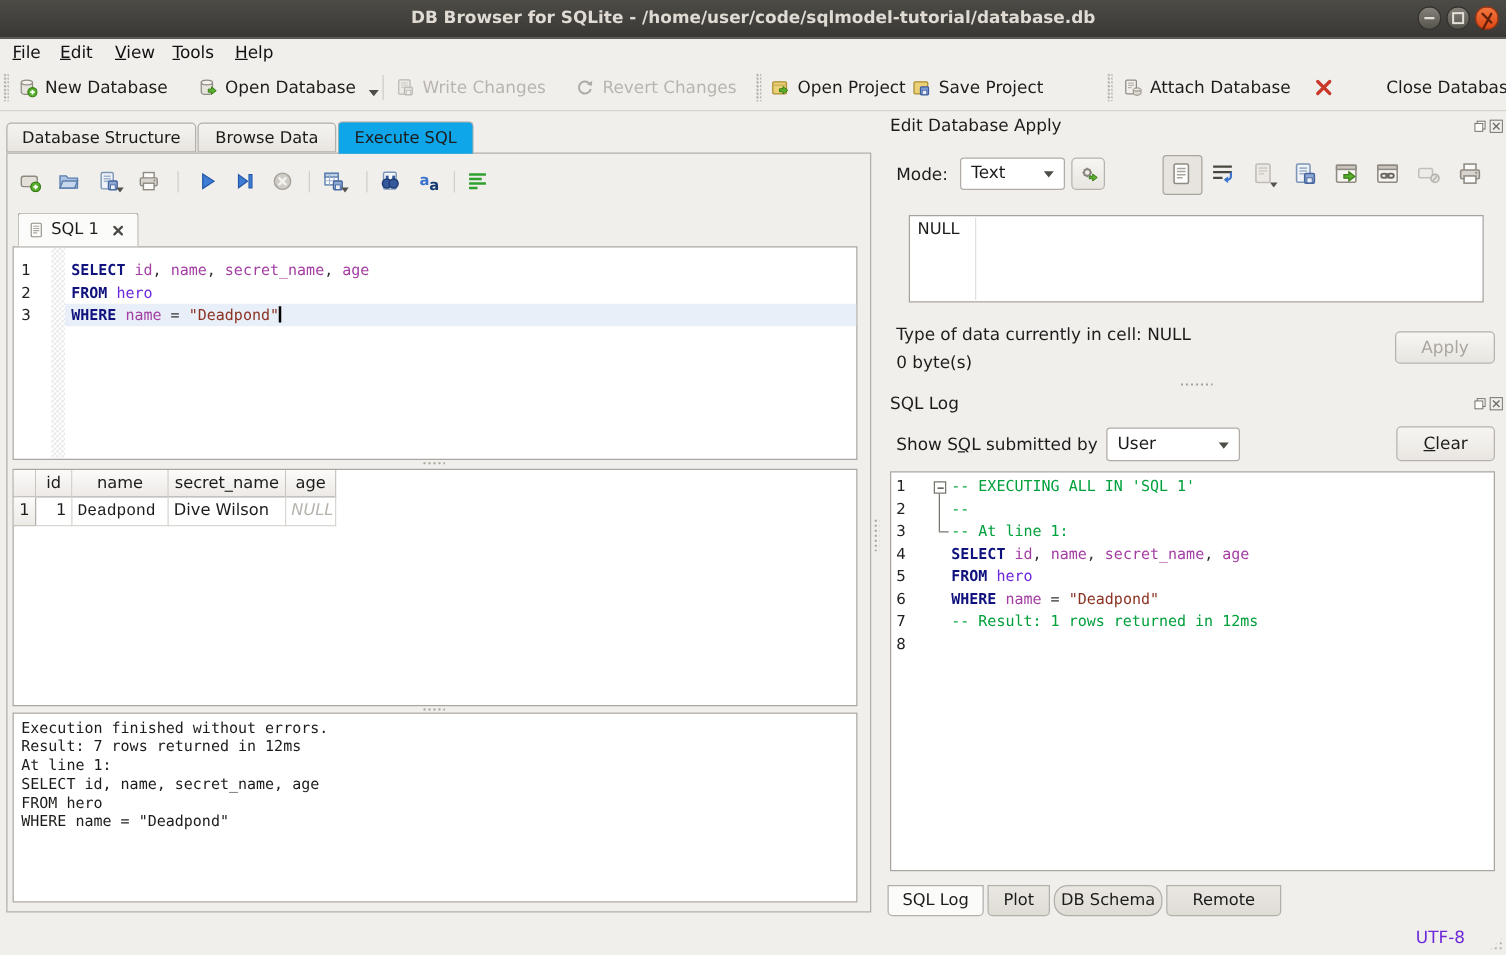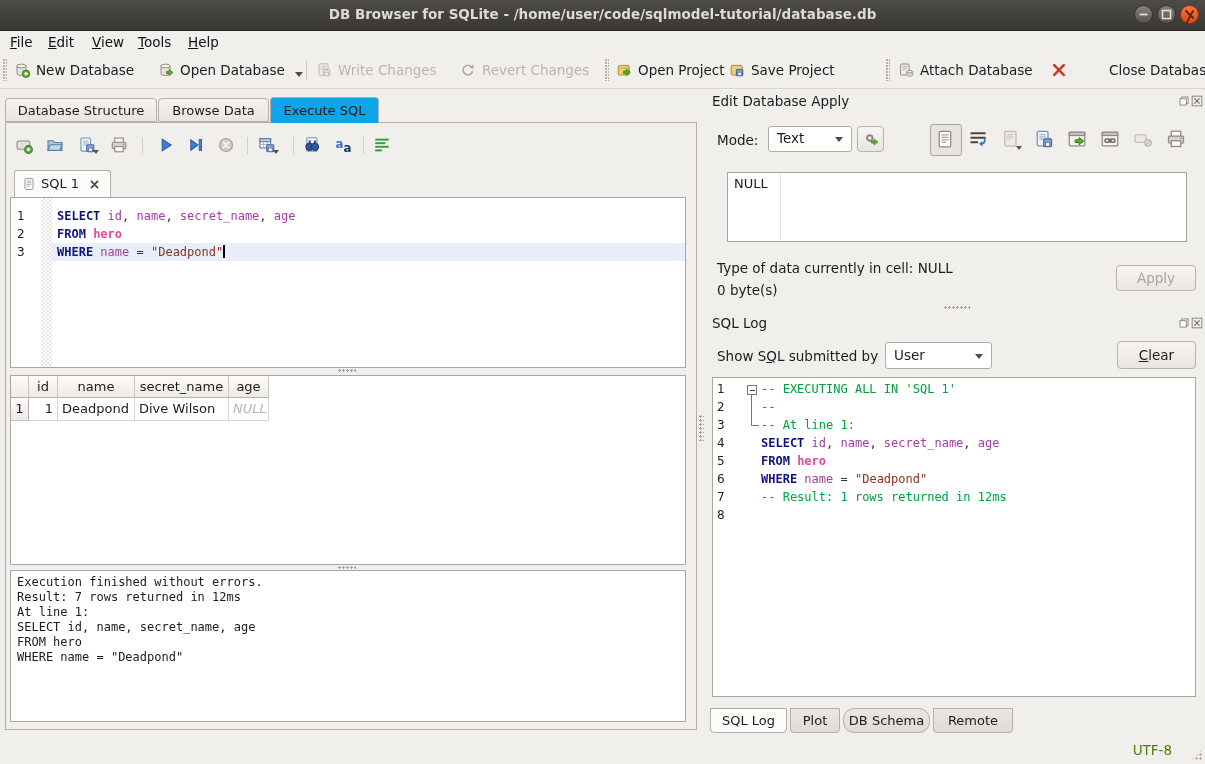--- a/index.html
+++ b/index.html
@@ -33,21 +33,21 @@
   #sqltab{position:absolute;left:14px;top:170px;width:97px;height:27px;background:#fbfbfa;border:1px solid #b3afa9;border-bottom:none;border-radius:3px 3px 0 0;z-index:3;box-sizing:border-box;}
   #editor{position:absolute;left:10px;top:197px;width:676px;height:171px;border:1px solid #a9a5a0;background:#fff;box-sizing:border-box;}
   .gutcol{position:absolute;left:0;top:0;bottom:0;width:30px;padding-top:9px;box-sizing:border-box;}
   .gut-row{height:18px;line-height:18px;padding-left:6px;font-size:12px;color:#222;}
   #hatch{position:absolute;left:30px;top:0;bottom:0;width:11px;background-image:linear-gradient(45deg,#e8e8e8 25%,transparent 25%,transparent 75%,#e8e8e8 75%),linear-gradient(45deg,#e8e8e8 25%,transparent 25%,transparent 75%,#e8e8e8 75%);background-size:4px 4px;background-position:0 0,2px 2px;}
   #codearea{position:absolute;left:41px;top:0;right:0;bottom:0;padding-top:9px;box-sizing:border-box;}
   .code-line{height:18px;line-height:18px;padding-left:5px;font-family:"DejaVu Sans Mono",monospace;font-size:12px;white-space:pre;}
   .code-line.current{background:#e9eff8;}
   .tk-kw{color:#10137e;font-weight:bold;}
   .tk-id{color:#a33ea3;}
-  .tk-tbl{color:#ec4899;font-weight:bold;}
+  .tk-tbl{color:#6d28d9;font-weight:normal;}
   .tk-str{color:#8b3222;}
   .tk-cm{color:#00a03c;}
   .tk-pl{color:#333;}
   .caret-bar{display:inline-block;width:1.5px;height:13px;background:#000;vertical-align:-2px;}
   .grip{position:absolute;background-image:radial-gradient(circle at 1.5px 1.5px,#a5a19b 1px,transparent 1.1px);background-size:4px 4px;}
   
   #results{position:absolute;left:10px;top:375px;width:676px;height:190px;border:1px solid #a9a5a0;background:#fff;box-sizing:border-box;}
   .hrow{display:flex;height:22px;}
   .hcell{background:linear-gradient(#fcfbfa,#edeae6);border-right:1px solid #c9c5c0;border-bottom:1px solid #b3b0ab;font-size:13px;text-align:center;line-height:21px;box-sizing:border-box;}
   .drow{display:flex;height:23px;}
@@ -76,21 +76,21 @@
   #loggut .gut-row{padding-left:4px;}
   #logcode{position:absolute;left:44px;top:0;right:0;bottom:0;padding-top:2px;box-sizing:border-box;}
   #logcode .code-line{padding-left:4px;}
   .foldbox{position:absolute;left:34px;top:7px;width:10px;height:10px;border:1px solid #7a766f;background:#fff;box-sizing:border-box;}
   .foldbox:after{content:"";position:absolute;left:1.5px;top:3.5px;width:5px;height:1px;background:#3c3a36;}
   .foldline{position:absolute;left:38px;top:17px;width:1px;height:30px;background:#7a766f;}
   .foldcorner{position:absolute;left:38px;top:47px;width:8px;height:1px;background:#7a766f;}
   
   .btab{position:absolute;top:708px;height:25px;line-height:24px;text-align:center;font-size:13px;background:linear-gradient(#eae7e2,#dfdbd5);border:1px solid #b3afa9;border-radius:0 0 4px 4px;box-sizing:border-box;}
   .btab.active{background:#fbfbfa;}
-  #utf8{position:absolute;left:1110px;top:742px;width:62px;text-align:right;color:#4d7c0f;font-size:13.5px;}
+  #utf8{position:absolute;left:1110px;top:742px;width:62px;text-align:right;color:#6d28d9;font-size:13.5px;}
   #szgrip{position:absolute;left:1191px;top:749px;width:12px;height:12px;background-image:radial-gradient(circle at 1.5px 1.5px,#b5b1aa 1px,transparent 1.1px);background-size:4px 4px;clip-path:polygon(100% 0,100% 100%,0 100%);}
 </style>
 </head>
 <body>
 
 <svg width="0" height="0" style="position:absolute">
 <defs>
   <symbol id="i-dbnew" viewBox="0 0 16 16">
     <path d="M3 4v7.5c0 1.1 2 2 4.5 2s4.5-.9 4.5-2V4" fill="#e7e4de" stroke="#8f8b83"></path>
     <ellipse cx="7.5" cy="4" rx="4.5" ry="1.9" fill="#f4f1ec" stroke="#8f8b83"></ellipse>
@@ -416,21 +416,21 @@
     <div class="hrow">
       <div class="hcell" style="width:18px;"></div>
       <div class="hcell" style="width:29px;">id</div>
       <div class="hcell" style="width:77px;">name</div>
       <div class="hcell" style="width:94px;">secret_name</div>
       <div class="hcell" style="width:40px;">age</div>
     </div>
     <div class="drow">
       <div class="rowhdr" style="width:18px;">1</div>
       <div class="dcell" style="width:29px;text-align:right;">1</div>
-      <div class="dcell" style="width:77px;">Deadpond</div>
+      <div class="dcell" style="width:77px;font-family:Liberation Mono, monospace;">Deadpond</div>
       <div class="dcell" style="width:94px;">Dive Wilson</div>
       <div class="dcell nullcell" style="width:40px;">NULL</div>
     </div>
   </div>
 
   <div class="grip" style="left:338px;top:566px;width:18px;height:4px;"></div>
 
   <div id="messages">
       <div class="msg-line">Execution finished without errors.</div>
       <div class="msg-line">Result: 7 rows returned in 12ms</div>
@@ -536,18 +536,18 @@
         <div class="code-line"><span class="tk-kw">FROM</span><span class="tk-pl"> </span><span class="tk-tbl">hero</span></div>
         <div class="code-line"><span class="tk-kw">WHERE</span><span class="tk-pl"> </span><span class="tk-id">name</span><span class="tk-pl"> = </span><span class="tk-str">"Deadpond"</span></div>
         <div class="code-line"><span class="tk-cm">-- Result: 1 rows returned in 12ms</span></div>
         <div class="code-line"></div>
       </div>
   </div>
 
   <div class="btab active" style="left:710px;width:77px;">SQL Log</div>
   <div class="btab" style="left:790px;width:50px;">Plot</div>
   <div class="btab" style="left:843px;width:87px;border-radius:11px;">DB Schema</div>
-  <div class="btab" style="left:933px;width:80px;">Remote</div>
+  <div class="btab" style="left:933px;width:92px;">Remote</div>
 
   <div id="utf8">UTF-8</div>
   <div id="szgrip"></div>
 
 </div>
 
 </body></html>

